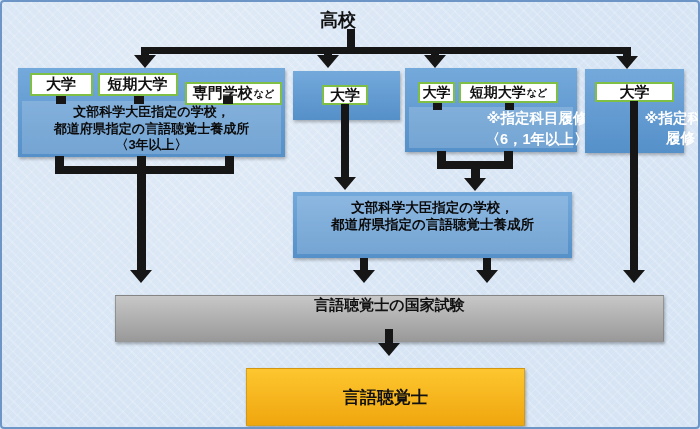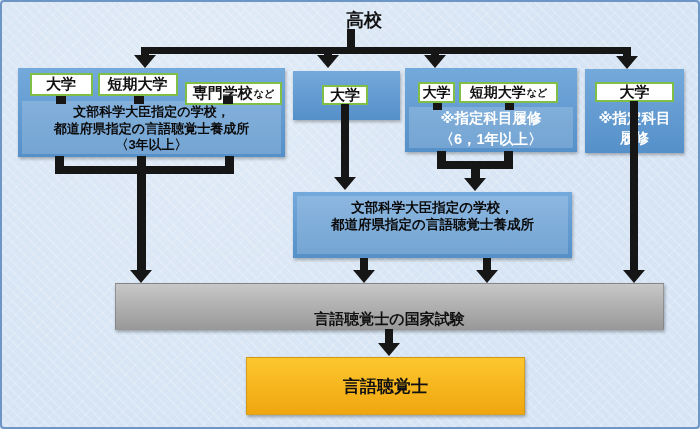--- a/index.html
+++ b/index.html
@@ -22,26 +22,26 @@
   .white-label{
     position:absolute;background:#fff;border:2px solid var(--green_border,#7fbf45);
     display:flex;align-items:center;justify-content:center;
     font-weight:bold;color:#111;box-sizing:border-box;white-space:nowrap;
   }
   .suffix{font-size:10px;font-weight:bold;margin-left:1px;}
   .nub{position:absolute;background:var(--line_black,#161616);}
   .stem{position:absolute;background:var(--line_black,#161616);}
   .ahead{position:absolute;width:0;height:0;border-left:11px solid transparent;border-right:11px solid transparent;border-top:13px solid var(--line_black,#161616);}
   .panel-text{position:absolute;left:0;width:100%;text-align:center;font-weight:bold;color:#0b0b0b;}
-  .white-text{color:#ffffff;}
-  .title-label{position:absolute;text-align:right;font-weight:bold;color:#111;}
+  .white-text{color:#ffffff;padding-left:46px;}
+  .title-label{position:absolute;text-align:left;font-weight:bold;color:#111;}
   .exam-bar{
     position:absolute;background:linear-gradient(180deg,var(--gray_top,#c7c7c7),var(--gray_bottom,#999999));
-    display:flex;align-items:flex-end;justify-content:center;font-weight:bold;color:#111;
-    box-shadow:1px 2px 3px rgba(0,0,0,0.3);border:1px solid rgba(120,120,120,0.6);box-sizing:border-box;
+    display:flex;align-items:flex-start;justify-content:center;font-weight:bold;color:#111;
+    box-shadow:1px 2px 3px rgba(0,0,0,0.3);border:1px solid rgba(120,120,120,0.6);box-sizing:border-box;margin-top:12px;
   }
   .gold-box{
     position:absolute;background:linear-gradient(180deg,var(--gold_top,#fdc62f),var(--gold_bottom,#f0a60e));
     display:flex;align-items:center;justify-content:center;font-weight:bold;color:#111;
     box-shadow:1px 2px 3px rgba(0,0,0,0.3);border:1px solid rgba(190,140,20,0.6);box-sizing:border-box;
   }
 </style>
 </head>
 <body>
 
@@ -149,16 +149,16 @@
   <div class="stem" style="left:483px;top:258px;width:8px;height:12px;"></div>
   <div class="ahead" style="left:476px;top:270px;"></div>
 
   <div class="exam-bar" style="left:115px;top:283px;width:549px;height:47px;font-size:15px;">
     <span>言語聴覚士の国家試験</span>
   </div>
 
   <div class="stem" style="left:385px;top:329px;width:8px;height:14px;"></div>
   <div class="ahead" style="left:378px;top:343px;"></div>
 
-  <div class="gold-box" style="left:246px;top:357px;width:279px;height:58px;font-size:17px;">
+  <div class="gold-box" style="left:246px;top:368px;width:279px;height:58px;font-size:17px;">
     <span>言語聴覚士</span>
   </div>
 </div>
 
 </body></html>

